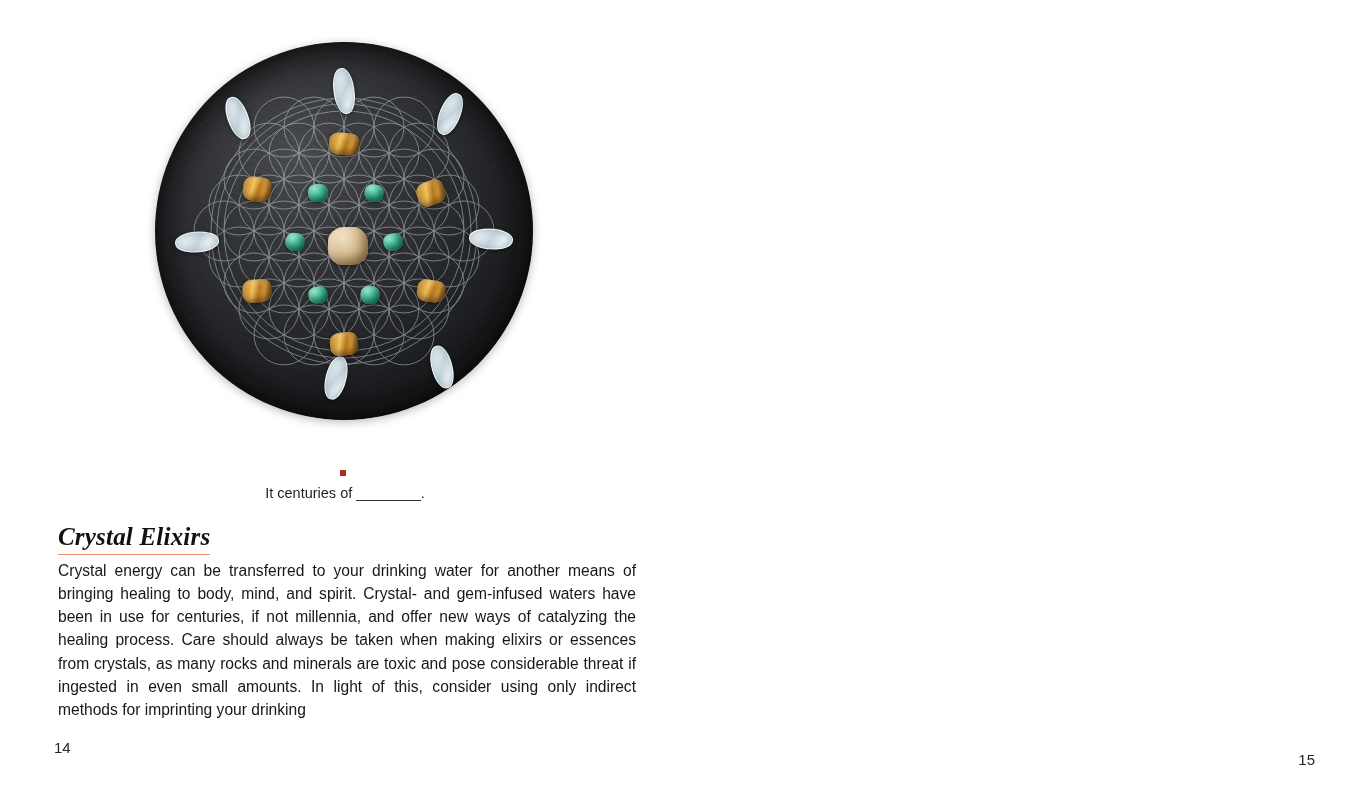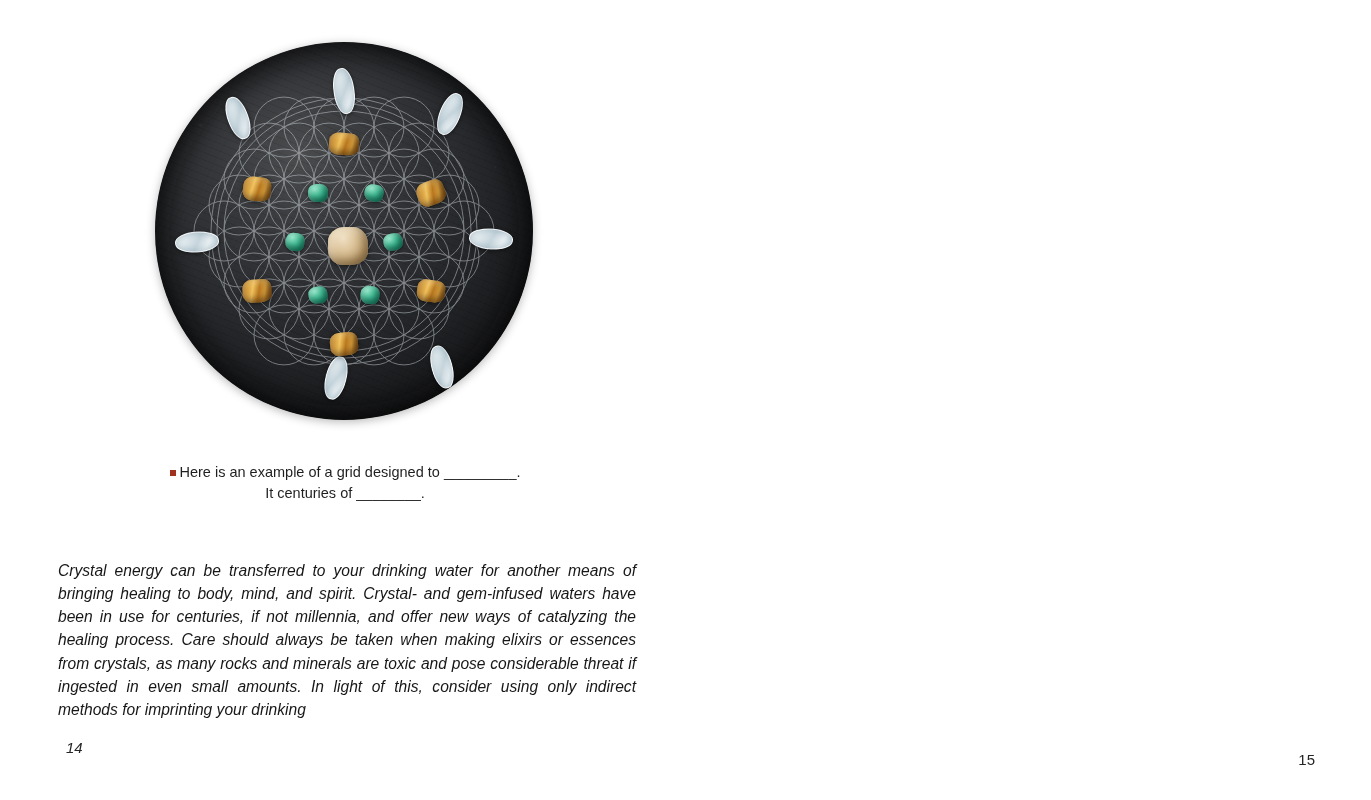--- a/index.html
+++ b/index.html
@@ -137,30 +137,29 @@
     color: #171717;
     hyphens: manual;
   }
   .body-col p { margin: 0; }
 
   .col-left-text {
     position: absolute;
     left: 58px;
     top: 559px;
     width: 578px;
-    font-style: italic;
   }
 
   .folio {
     position: absolute;
     bottom: 44px;
     font-size: 15px;
     color: #262626;
   }
-  .folio-left  { left: 66px; font-style: italic; }
+  .folio-left  { left: 54px; }
   .folio-right { right: 56px; }
 </style>
 </head>
 <body>
 
 <div class="spread">
 
   <div class="page page-left">
 
     <div class="grid-figure">
@@ -260,24 +259,27 @@
             <div class="stone" style="left: 63%; top: 53%; width: 19px; height: 17px; transform: translate(-50%, -50%) rotate(-10deg); background: radial-gradient(at 34% 28%, rgb(143, 224, 196) 0%, rgb(70, 189, 150) 38%, rgb(31, 142, 110) 74%, rgb(18, 107, 82) 100%); border-radius: 44% 40% 36% 42% / 40% 38% 40% 44%; box-shadow: rgba(6, 60, 45, 0.6) -2px -3px 6px inset, rgba(210, 255, 238, 0.45) 2px 2px 5px inset, rgba(0, 0, 0, 0.5) 0px 1px 3px;"></div>
             <div class="stone" style="left: 57%; top: 67%; width: 19px; height: 18px; transform: translate(-50%, -50%) rotate(6deg); background: radial-gradient(at 34% 28%, rgb(143, 224, 196) 0%, rgb(70, 189, 150) 38%, rgb(31, 142, 110) 74%, rgb(18, 107, 82) 100%); border-radius: 44% 40% 36% 42% / 40% 38% 40% 44%; box-shadow: rgba(6, 60, 45, 0.6) -2px -3px 6px inset, rgba(210, 255, 238, 0.45) 2px 2px 5px inset, rgba(0, 0, 0, 0.5) 0px 1px 3px;"></div>
             <div class="stone" style="left: 43%; top: 67%; width: 19px; height: 17px; transform: translate(-50%, -50%) rotate(-6deg); background: radial-gradient(at 34% 28%, rgb(143, 224, 196) 0%, rgb(70, 189, 150) 38%, rgb(31, 142, 110) 74%, rgb(18, 107, 82) 100%); border-radius: 44% 40% 36% 42% / 40% 38% 40% 44%; box-shadow: rgba(6, 60, 45, 0.6) -2px -3px 6px inset, rgba(210, 255, 238, 0.45) 2px 2px 5px inset, rgba(0, 0, 0, 0.5) 0px 1px 3px;"></div>
             <div class="stone" style="left: 37%; top: 53%; width: 19px; height: 18px; transform: translate(-50%, -50%) rotate(8deg); background: radial-gradient(at 34% 28%, rgb(143, 224, 196) 0%, rgb(70, 189, 150) 38%, rgb(31, 142, 110) 74%, rgb(18, 107, 82) 100%); border-radius: 44% 40% 36% 42% / 40% 38% 40% 44%; box-shadow: rgba(6, 60, 45, 0.6) -2px -3px 6px inset, rgba(210, 255, 238, 0.45) 2px 2px 5px inset, rgba(0, 0, 0, 0.5) 0px 1px 3px;"></div>
             <div class="stone" style="left: 51%; top: 54%; width: 40px; height: 38px; transform: translate(-50%, -50%) rotate(0deg); background: radial-gradient(at 38% 30%, rgb(240, 224, 196) 0%, rgb(220, 195, 154) 34%, rgb(194, 163, 116) 66%, rgb(156, 124, 78) 100%); border-radius: 42% 38% 44% 36% / 38% 44% 36% 42%; box-shadow: rgba(80, 58, 28, 0.55) -4px -4px 9px inset, rgba(255, 248, 232, 0.55) 4px 4px 8px inset, rgba(0, 0, 0, 0.5) 0px 1px 5px;"></div>
           </div>
       </div>
     </div>
 
     <div class="cap-left caption">
-      <span class="bullet-sq"></span><span>Here is an example of a grid designed to _________.</span><br>
+      <span class="bullet-sq"></span><br>
       <span>It centuries of ________.</span>
     </div>
 
+    <div class="head-wrap">
+      <h2 class="section-head">Crystal Elixirs</h2>
+    </div>
 
     <div class="body-col col-left-text">
       <p>Crystal energy can be transferred to your drinking water for another means of bringing healing to body, mind, and spirit. Crystal- and gem-infused waters have been in use for centuries, if not millennia, and offer new ways of catalyzing the healing process. Care should always be taken when making elixirs or essences from crystals, as many rocks and minerals are toxic and pose considerable threat if ingested in even small amounts. In light of this, consider using only indirect methods for imprinting your drinking</p>
     </div>
 
     <div class="folio folio-left">14</div>
   </div>
 
   <div class="page page-right">
 

